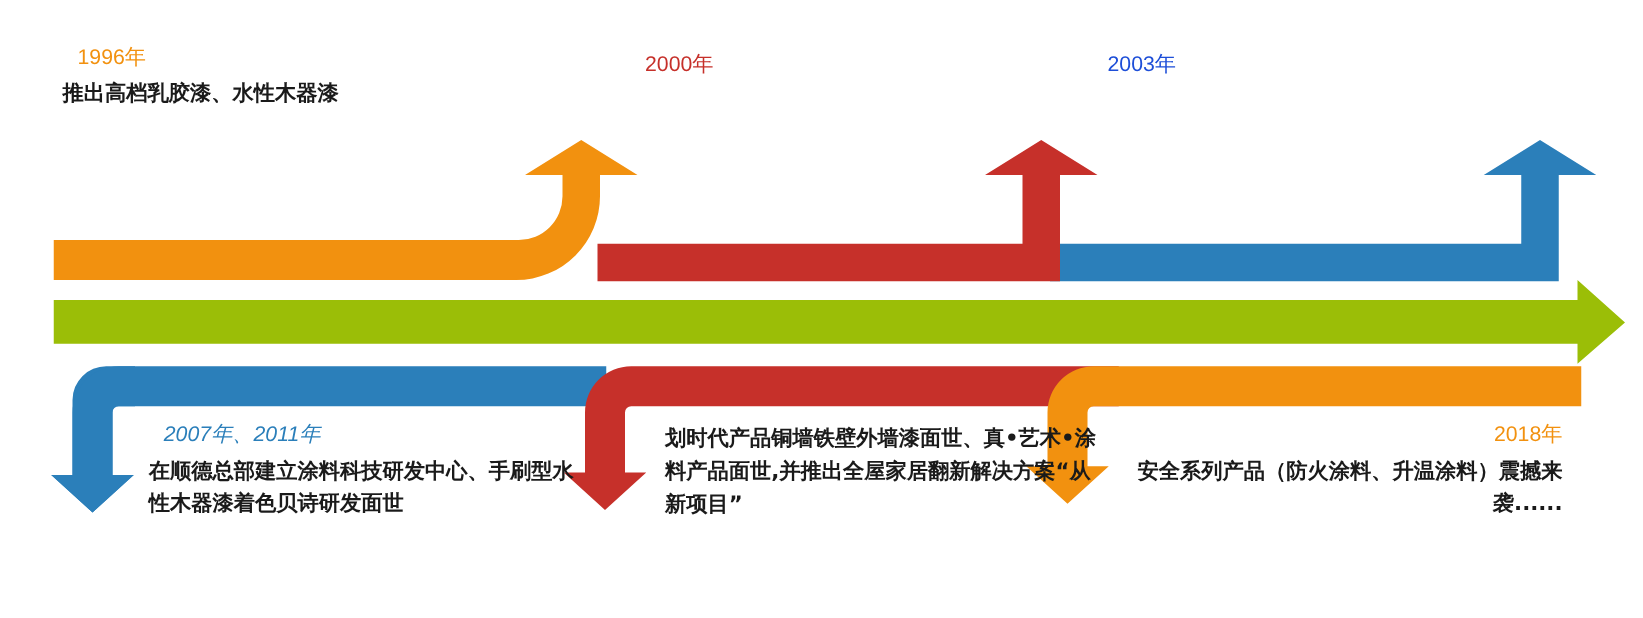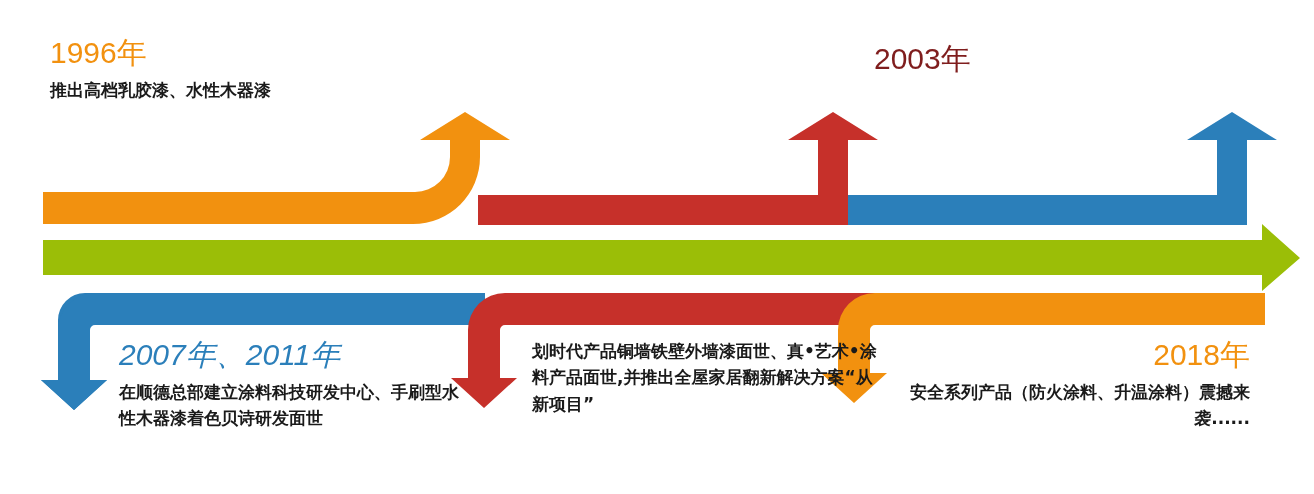--- a/index.html
+++ b/index.html
@@ -22,25 +22,25 @@
     left: 0;
     top: 0;
     width: 1314px;
     height: 494px;
   }
   .entry {
     position: absolute;
     box-sizing: border-box;
   }
   .year {
-    font-size: 30px;
+    font-size: 17px;
     line-height: 1.12;
     white-space: nowrap;
     letter-spacing: 0px;
-    margin: 0 0 7px 0;
+    margin: 0 0 7px 12px;
   }
   .desc {
     font-size: 17px;
     line-height: 1.55;
     color: #1a1a1a;
     margin: 0;
     font-family: "DejaVu Sans", "Liberation Sans", sans-serif;
     font-weight: bold;
   }
   .year-orange { color: #F2910F; }
@@ -178,24 +178,25 @@
     </g>
 
   </svg>
 
   <div class="entry" id="entry-1996">
     <div class="year year-orange" style="color: rgb(242, 145, 15);">1996年</div>
     <div class="desc">推出高档乳胶漆、水性木器漆</div>
   </div>
 
   <div class="entry" id="entry-2000">
+    <div class="year year-red" style="color: rgb(198, 48, 42);">2000年</div>
   </div>
 
   <div class="entry" id="entry-2003">
-    <div class="year year-blue" style="color: #7f1d1d;">2003年</div>
+    <div class="year year-blue" style="color: #1d4ed8;">2003年</div>
   </div>
 
   <div class="entry" id="entry-2007">
     <div class="year year-blue" style="color: rgb(43, 127, 186); font-style: italic;">2007年、2011年</div>
     <div class="desc">在顺德总部建立涂料科技研发中心、手刷型水性木器漆着色贝诗研发面世</div>
   </div>
 
   <div class="entry" id="entry-2017">
     <div class="desc">划时代产品铜墙铁壁外墙漆面世、真•艺术•涂料产品面世,并推出全屋家居翻新解决方案“从新项目”</div>
   </div>

